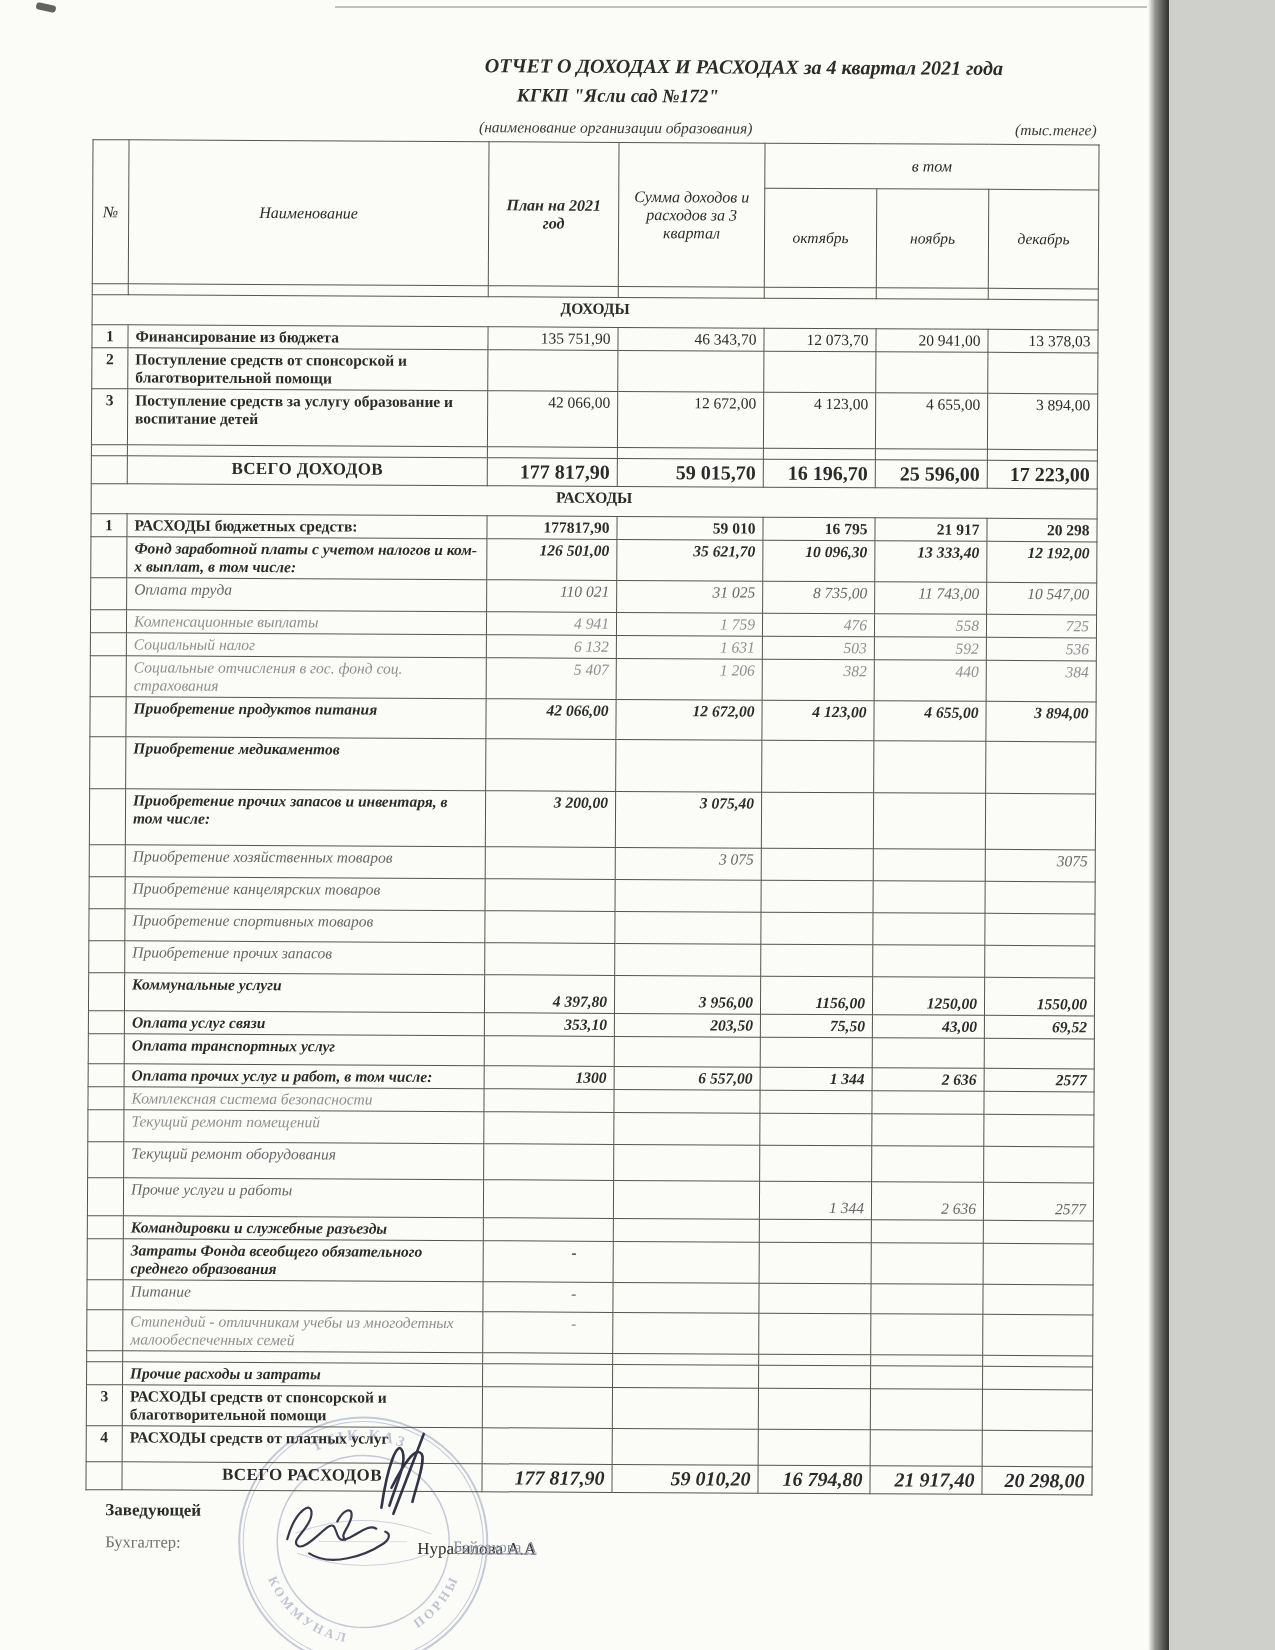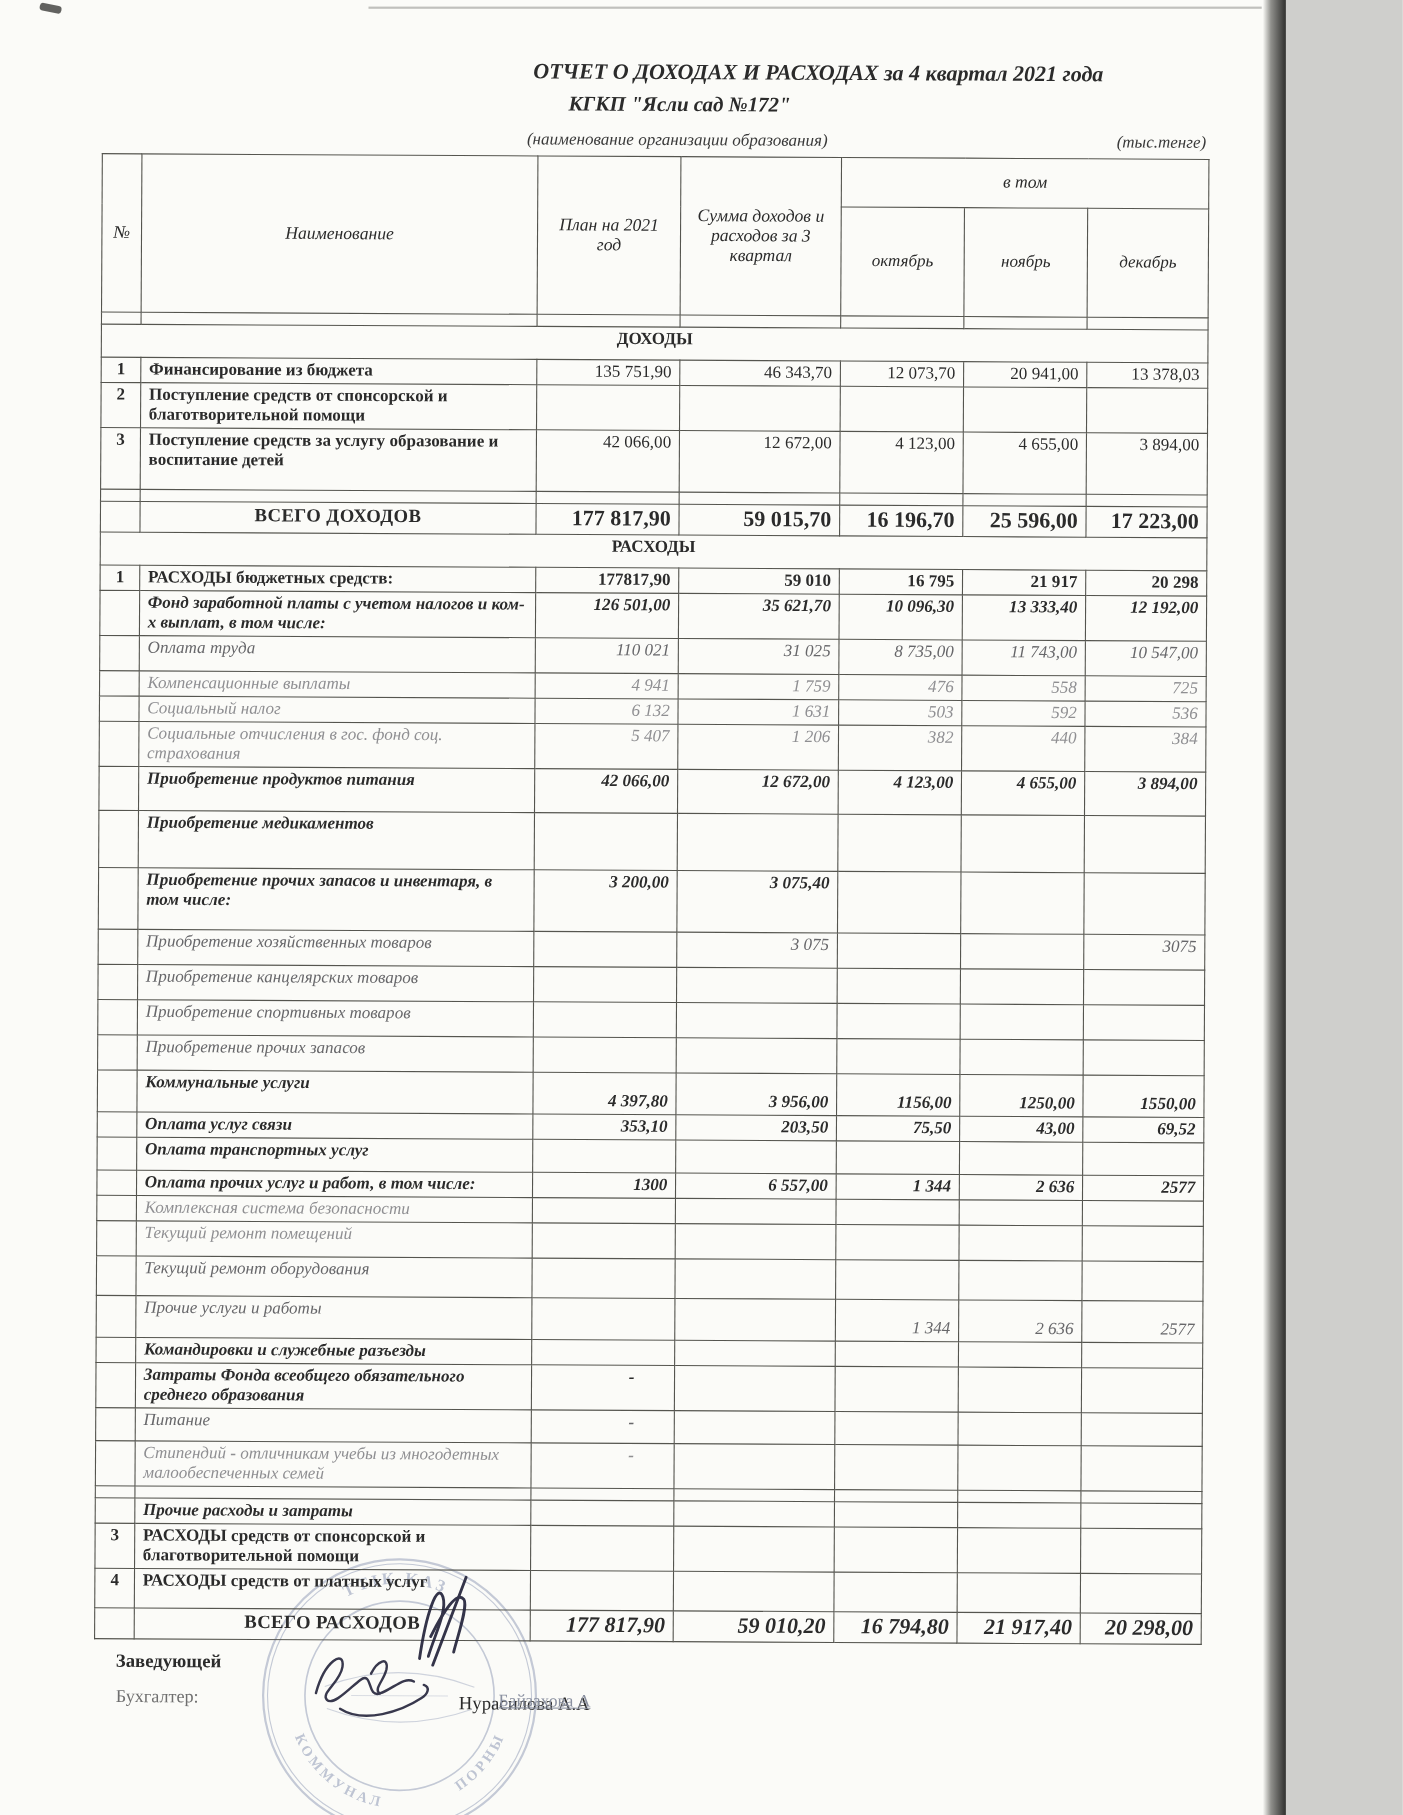--- a/index.html
+++ b/index.html
@@ -25,21 +25,21 @@
   .caption-right{position:absolute;right:2px;}
 
   
   .table-wrap{position:relative;z-index:2;}
   table.report{border-collapse:collapse;table-layout:fixed;width:1006px;margin-left:93px;
      background:transparent;}
   table.report td{border:1px solid #55554f;padding:2px 7px;font-size:15.5px;vertical-align:top;
      overflow:hidden;}
   tr.hdr td{font-style:italic;text-align:center;vertical-align:middle;font-size:16px;}
   td.hdr-num{vertical-align:bottom;text-align:left;font-size:15px;padding-left:4px;padding-bottom:6px;}
-  td.hdr-plan{font-weight:400;}
+  td.hdr-plan{font-weight:700;}
   td.hdr-group{height:40px;}
   tr.hdr-months td{height:94px;font-size:15.5px;}
   tr.spacer-row td{height:10px;padding:0;}
   td.section-cell{text-align:center;font-weight:700;font-size:18px;height:25px;padding:1px;vertical-align:middle;}
   td.num-cell{text-align:center;padding:2px 1px;font-weight:700;font-size:15px;}
   td.name-cell{padding-left:6px;}
   td.val-cell{text-align:right;padding-right:9px;}
   td.val-cell.dash{padding-right:36px;font-weight:700;}
 
   tr.plain td.name-cell{font-weight:700;}

